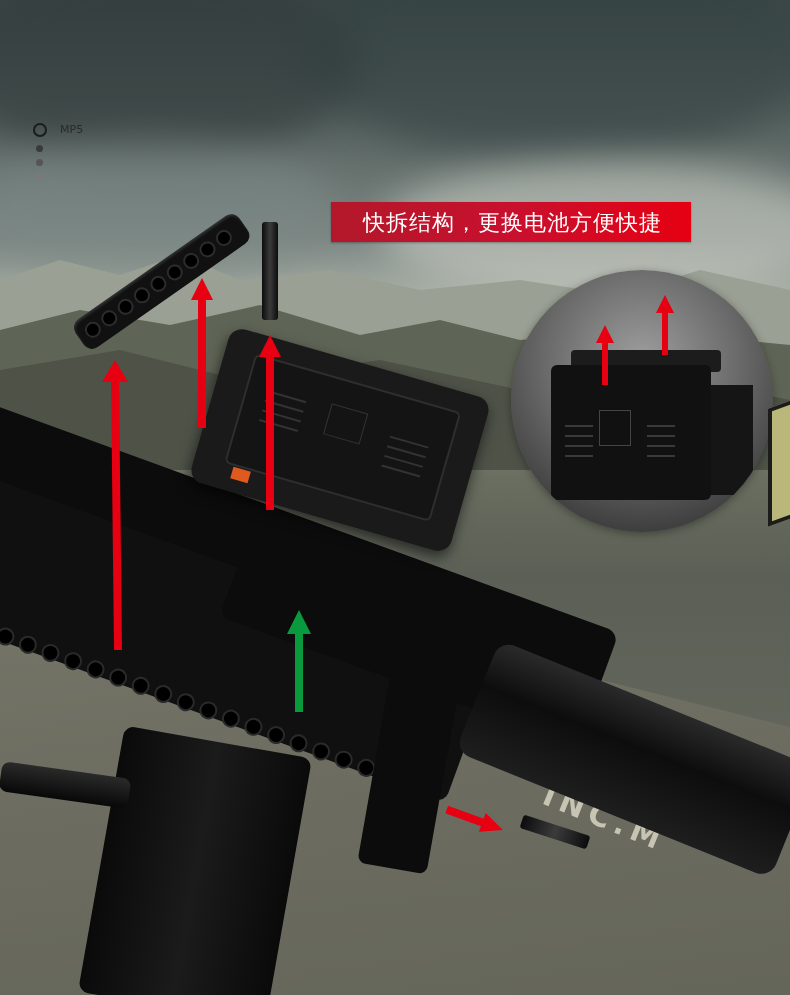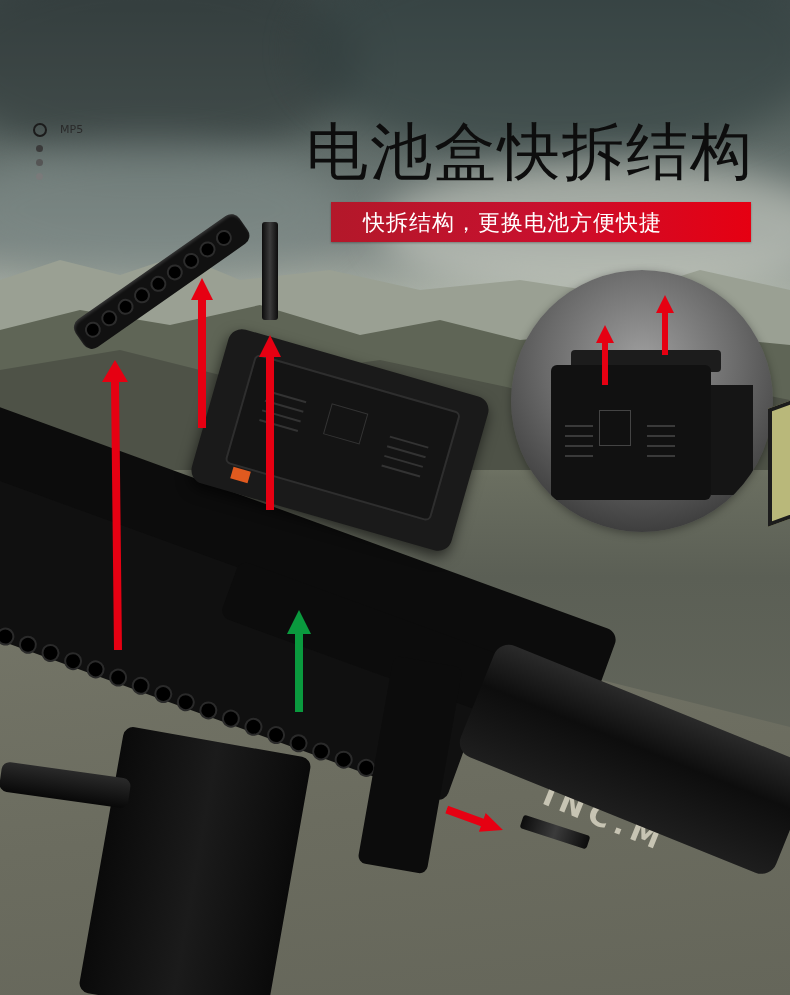--- a/index.html
+++ b/index.html
@@ -14,21 +14,21 @@
   .stencil { position:absolute; color:#d8d4c2; font-family:"DejaVu Sans", sans-serif; font-weight:bold; letter-spacing:6px; opacity:.85; }
 
   
   .sidenav { position:absolute; left:33px; top:119px; }
   .sidenav .ring { width:10px; height:10px; border:2px solid #1b1b1b; border-radius:50%; display:inline-block; vertical-align:middle; }
   .sidenav .label { font-size:11px; color:#2a2a2a; margin-left:8px; vertical-align:middle; }
   .sidenav .dot { width:7px; height:7px; border-radius:50%; margin:7px 0 0 3px; }
 
   .subtitle-en { position:absolute; right:34px; top:62px; font-size:23px; color:#1a1a1a; font-family:"DejaVu Sans", sans-serif; }
   .title-cn { position:absolute; right:36px; top:110px; font-size:62px; color:#0d0d0d; letter-spacing:2px; font-weight:normal; }
-  .banner { position:absolute; left:331px; top:202px; width:420px; height:40px;
+  .banner { position:absolute; left:331px; top:202px; width:360px; height:40px;
     background: linear-gradient(90deg, #b3182a 0%, #c8102e 50%, #e60012 100%); box-shadow:0 1px 2px rgba(0,0,0,.3); }
   .banner span { position:absolute; left:32px; top:6px; font-size:22px; color:#fff; letter-spacing:1px; white-space:nowrap; }
 
   
   .beam { position:absolute; background:#111; border-radius:10px; box-shadow: inset 0 2px 3px rgba(255,255,255,.15); }
   .hole { position:absolute; width:12px; height:12px; border-radius:50%; background:#000; border:2px solid #2c2c2c; }
   .pin { position:absolute; background:linear-gradient(90deg,#0c0c0c,#3b3b3b,#0c0c0c); border-radius:3px; }
   .arrow { position:absolute; }
   .battery { position:absolute; left:205px; top:360px; width:270px; height:160px; background:#1a1a1a; border-radius:14px;
      transform: rotate(16deg); box-shadow: 0 6px 14px rgba(0,0,0,.6); }
@@ -171,18 +171,17 @@
   <div class="sidenav">
     <div>
       <span class="ring"></span>
       <span class="label">MP5</span>
     </div>
     <div class="dot" style="background:#3a3a3a;"></div>
     <div class="dot" style="background:#555555;"></div>
     <div class="dot" style="background:#7a7a7a;"></div>
   </div>
 
-  <div class="title-cn">电池盒快拆结构</div>
   <div class="banner">
     <span>快拆结构，更换电池方便快捷</span>
   </div>
 
 </div>
 
 </body></html>

